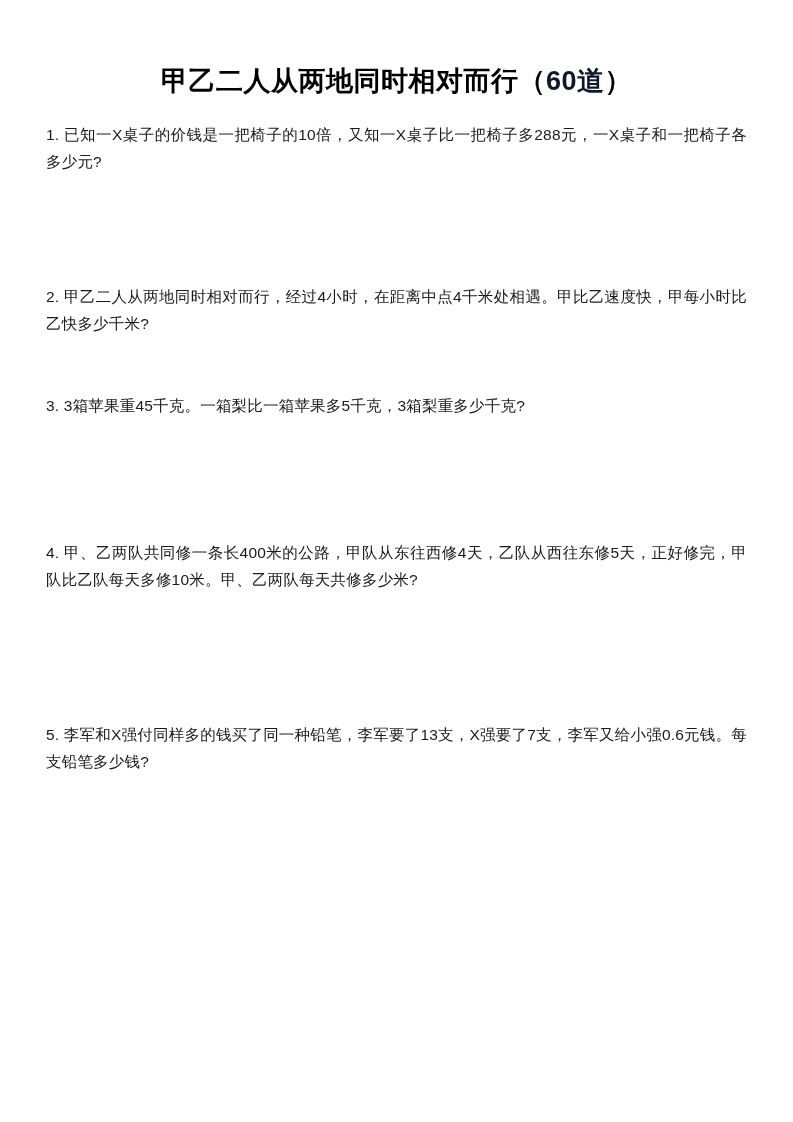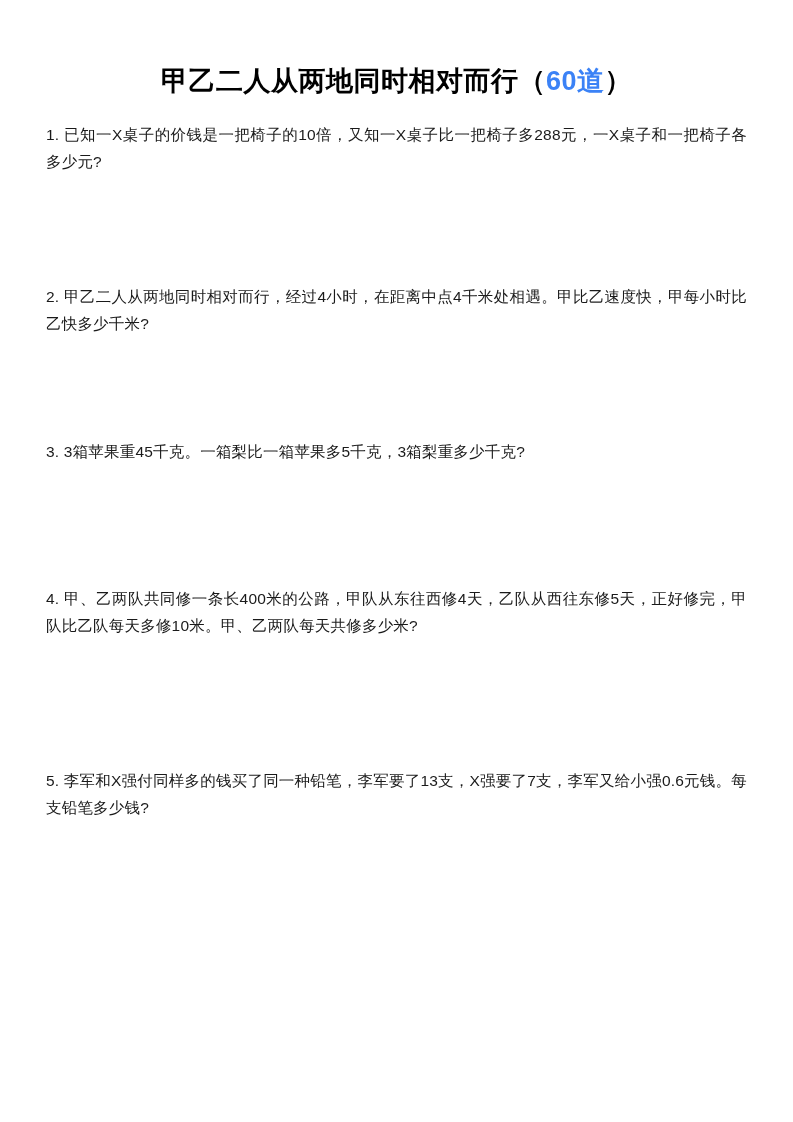--- a/index.html
+++ b/index.html
@@ -25,32 +25,32 @@
     text-align: center;
     font-size: 27px;
     font-weight: bold;
     letter-spacing: 0.5px;
     margin: 16px 0 22px 0;
     line-height: 1.3;
     color: #000000;
     white-space: nowrap;
   }
   .doc-title .count {
-    color: #3b82f6;
+    color: #0f172a;
   }
   .problem {
     font-size: 15.5px;
     line-height: 1.75;
     color: #1a1a1a;
     text-align: justify;
     letter-spacing: 0.2px;
   }
   .p1  { margin-top: 0px;  }
   .p2  { margin-top: 108px; }
-  .p3  { margin-top: 100px; }
+  .p3  { margin-top: 54px; }
   .p4  { margin-top: 120px; }
   .p5  { margin-top: 128px; }
   .problem-text {
     display: block;
   }
 </style>
 </head>
 <body>
 
 <div class="page">

